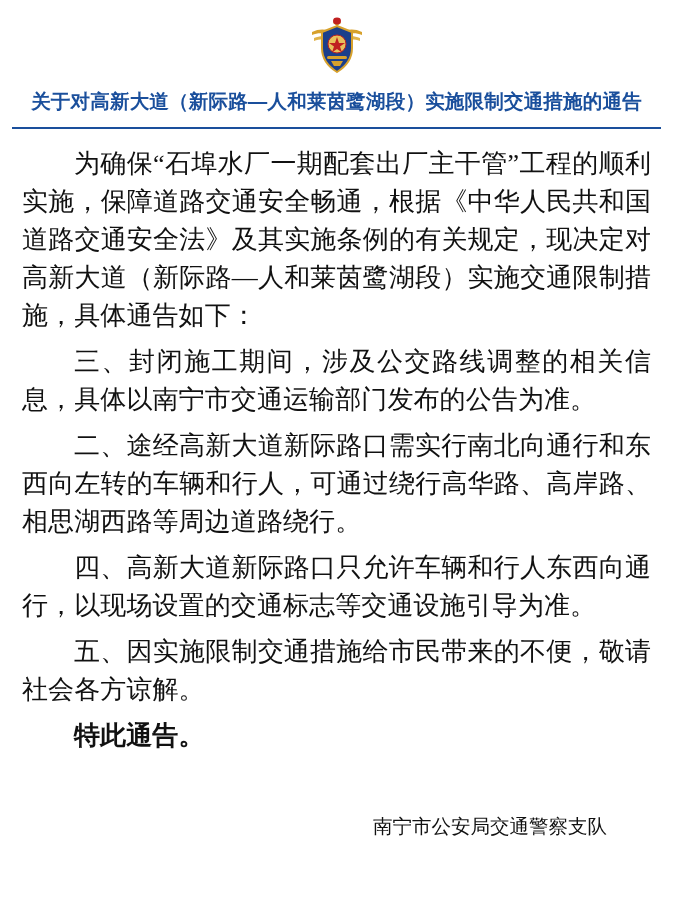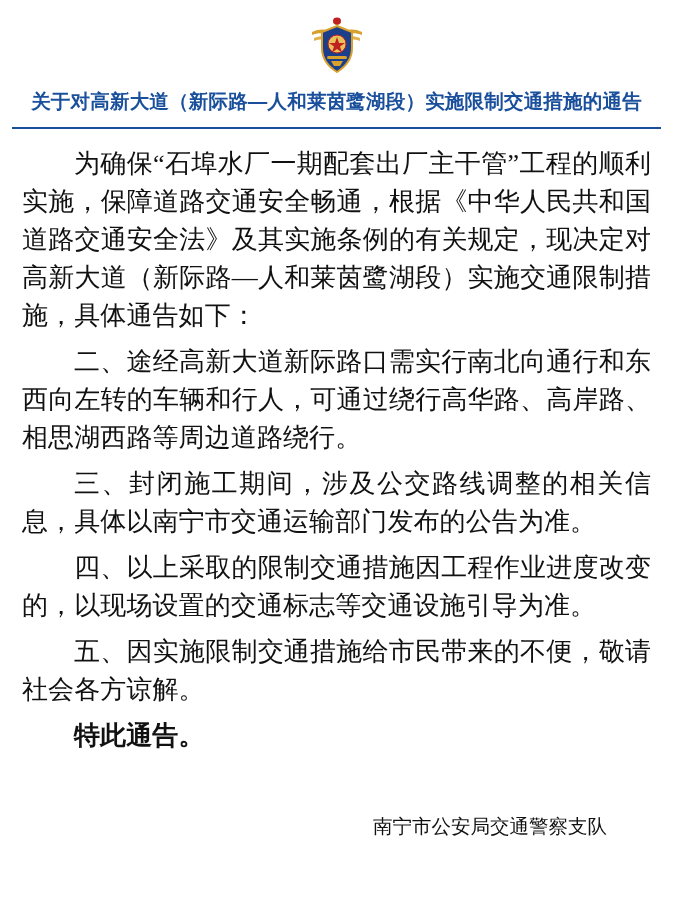--- a/index.html
+++ b/index.html
@@ -144,23 +144,23 @@
     </div>
   </div>
 
   <div class="title-block">
     <div class="title">关于对高新大道（新际路—人和莱茵鹭湖段）实施限制交通措施的通告</div>
   </div>
   <div class="rule"></div>
 
   <div class="body">
     <p class="para">为确保“石埠水厂一期配套出厂主干管”工程的顺利实施，保障道路交通安全畅通，根据《中华人民共和国道路交通安全法》及其实施条例的有关规定，现决定对高新大道（新际路—人和莱茵鹭湖段）实施交通限制措施，具体通告如下：</p>
+    <p class="para">三、封闭施工期间，涉及公交路线调整的相关信息，具体以南宁市交通运输部门发布的公告为准。</p>
     <p class="para">二、途经高新大道新际路口需实行南北向通行和东西向左转的车辆和行人，可通过绕行高华路、高岸路、相思湖西路等周边道路绕行。</p>
-    <p class="para">三、封闭施工期间，涉及公交路线调整的相关信息，具体以南宁市交通运输部门发布的公告为准。</p>
-    <p class="para">四、以上采取的限制交通措施因工程作业进度改变的，以现场设置的交通标志等交通设施引导为准。</p>
+    <p class="para">四、高新大道新际路口只允许车辆和行人东西向通行，以现场设置的交通标志等交通设施引导为准。</p>
     <p class="para">五、因实施限制交通措施给市民带来的不便，敬请社会各方谅解。</p>
     <p class="para tight">特此通告。</p>
 
     <div class="sign">
       <div>南宁市公安局交通警察支队</div>
 
     </div>
   </div>
 
 

